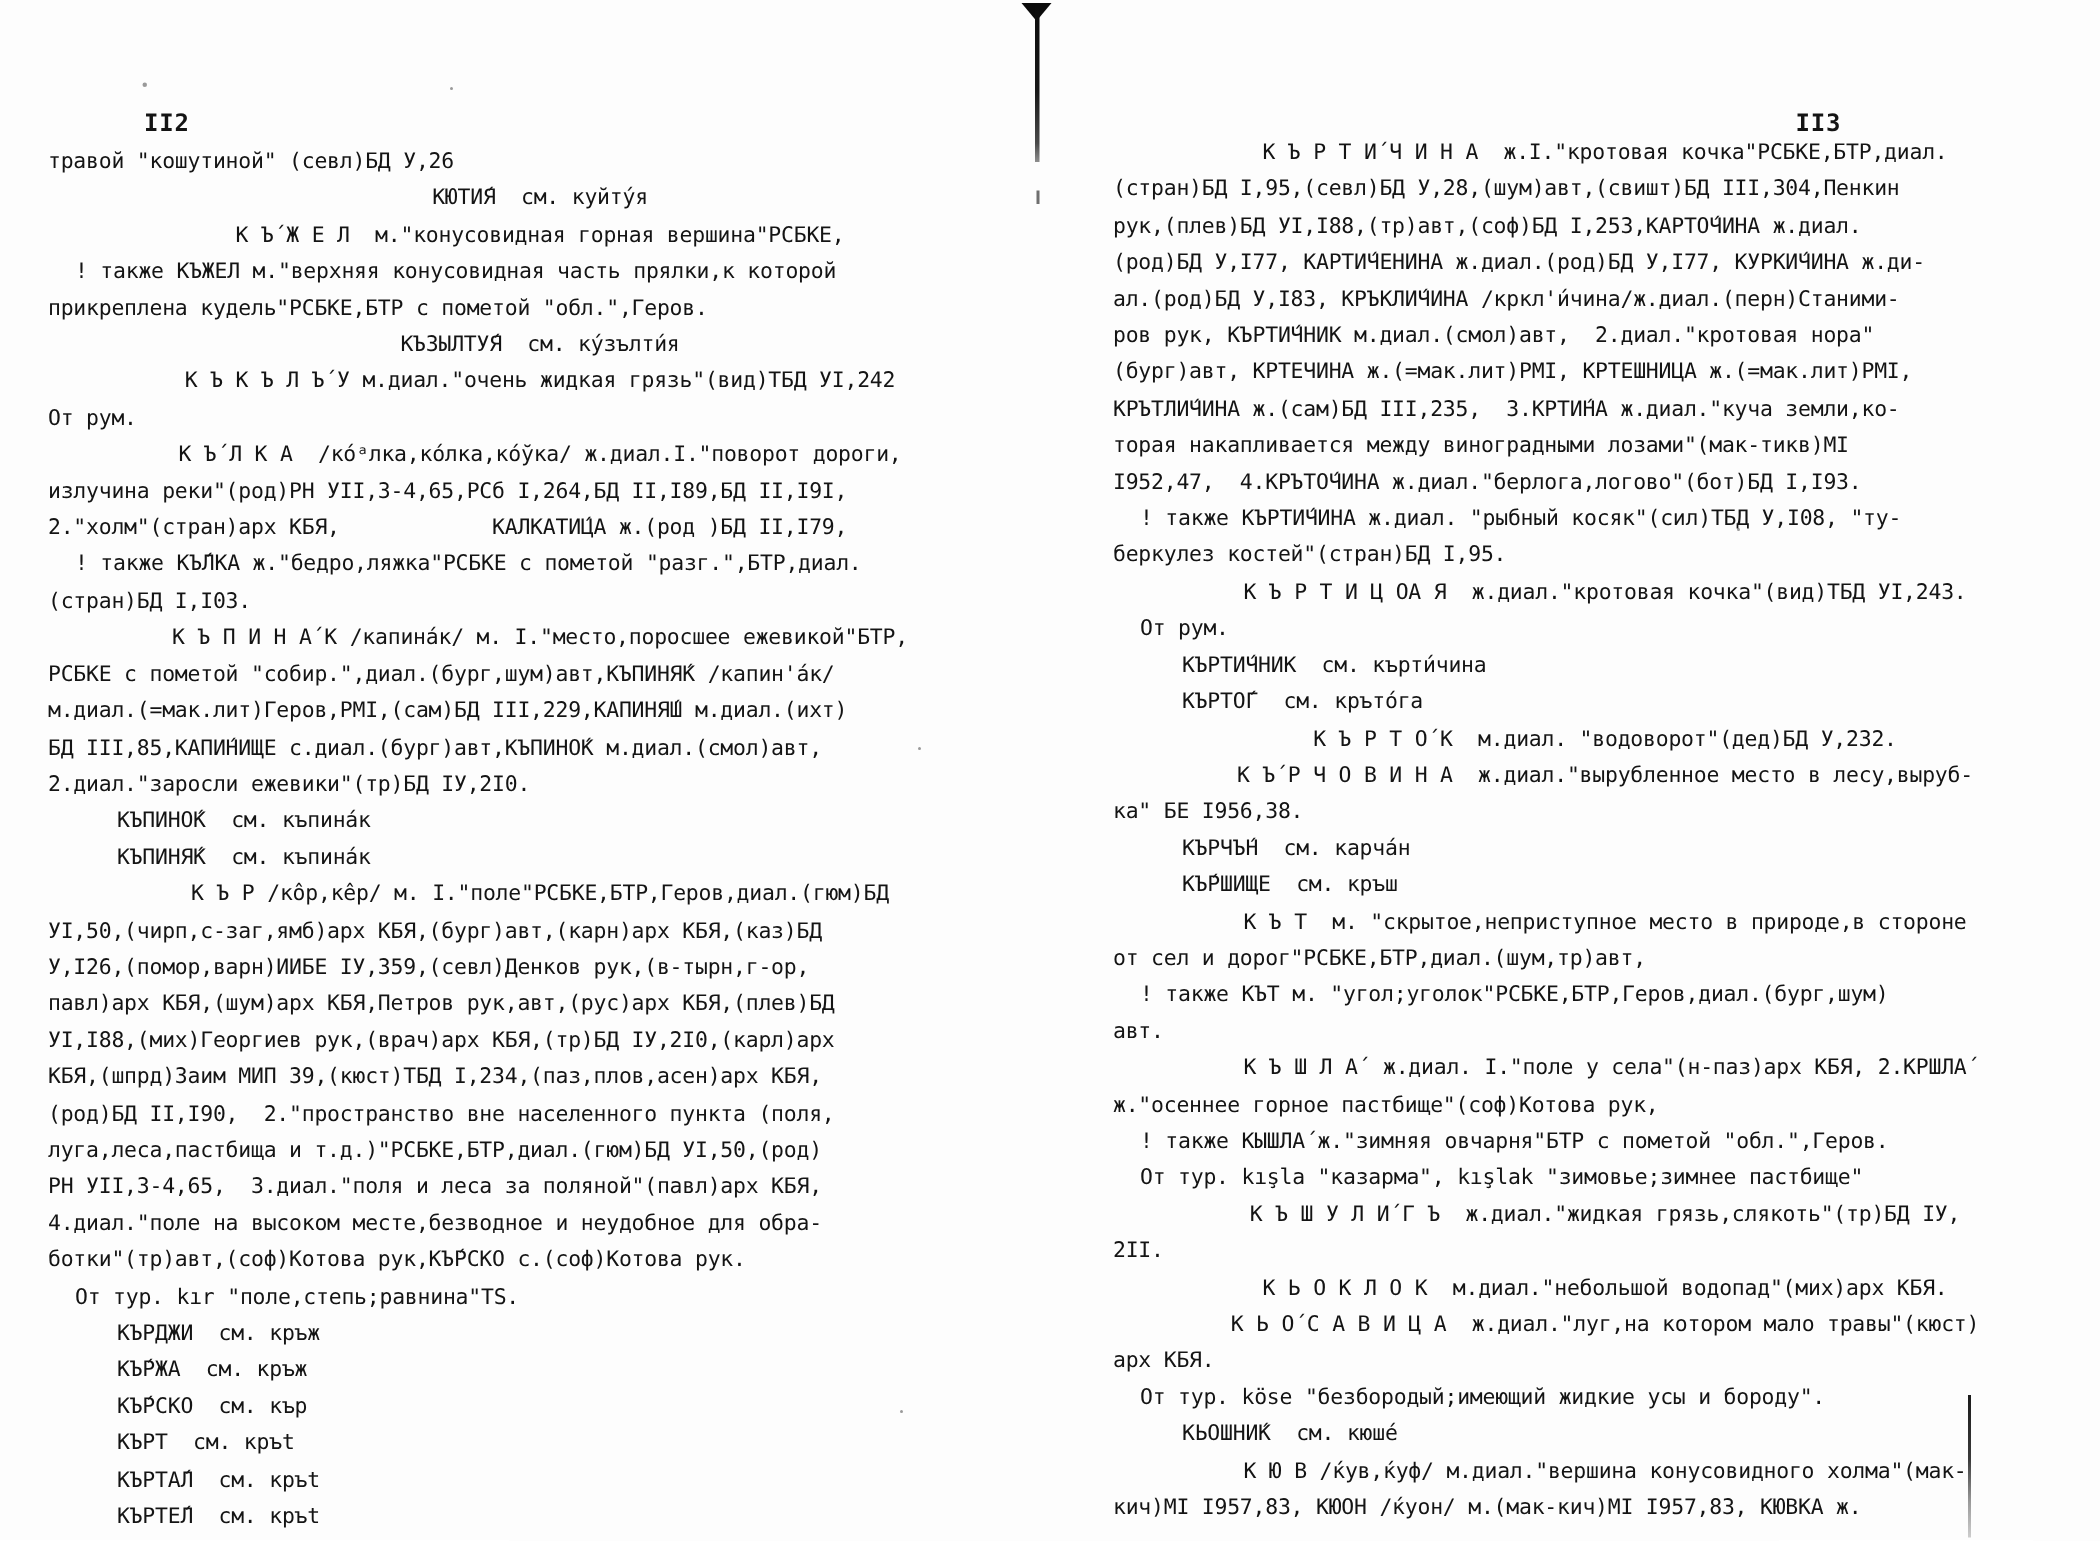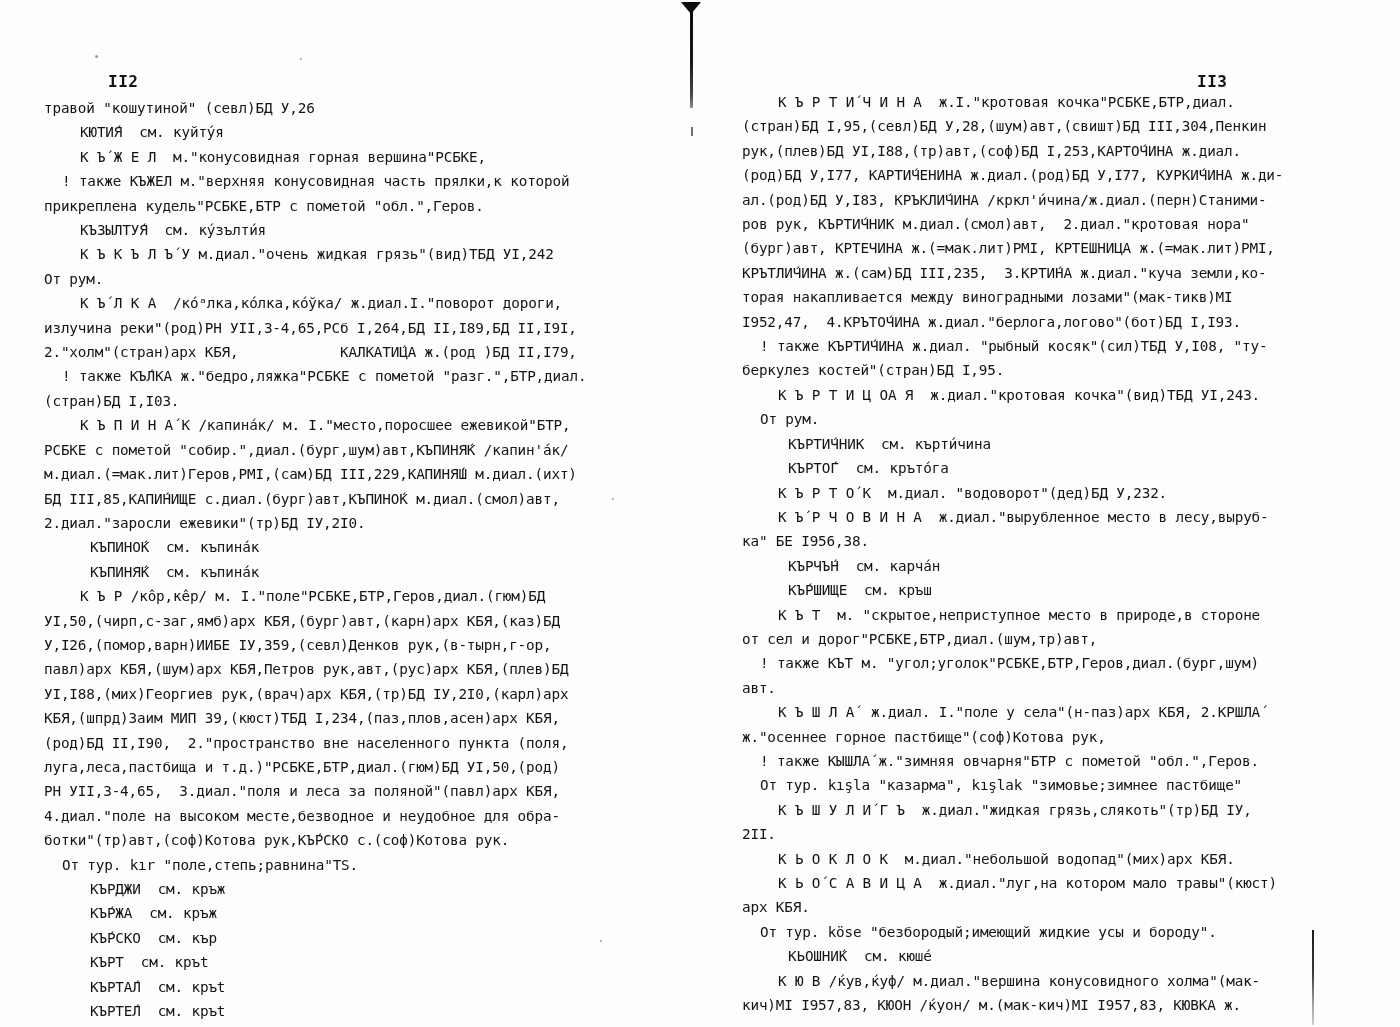--- a/index.html
+++ b/index.html
@@ -56,21 +56,21 @@
   }
   .speck { position: absolute; background: #9a9a9a; border-radius: 50%; }
 
   
   .col {
     position: absolute;
     top: 0;
     width: 640px;
     height: 1027px;
   }
-  .col-left  { left: 44px; }
+  .col-left  { left: 32px; }
   .col-right { left: 742px; text-decoration: underline; }
 
   .folio {
     position: absolute;
     font-size: 16px;
     letter-spacing: 0.5px;
     font-weight: 700;
   }
   .folio-left  { left: 64px;  top: 72px; }
   .folio-right { left: 455px; top: 72px; }
@@ -82,21 +82,21 @@
     font-size: 14.3px;
     line-height: 24.4px;
     letter-spacing: -0.15px;
     white-space: pre-wrap;
     word-break: normal;
   }
   .body-left  { top: 96px; }
   .body-right { top: 90px; }
 
   .ln { display: block; min-height: 24.4px; }
-  .ln.ind1 { padding-left: 36px; }   
+  .ln.ind1 { padding-left: 36px; text-align: center; }   
   .ln.ind2 { padding-left: 18px; }   
   .ln.ind3 { padding-left: 46px; }
 </style>
 </head>
 <body>
 
 <div id="page">
 
   <div class="spine-cap"></div>
   <div class="spine-mark"></div>

